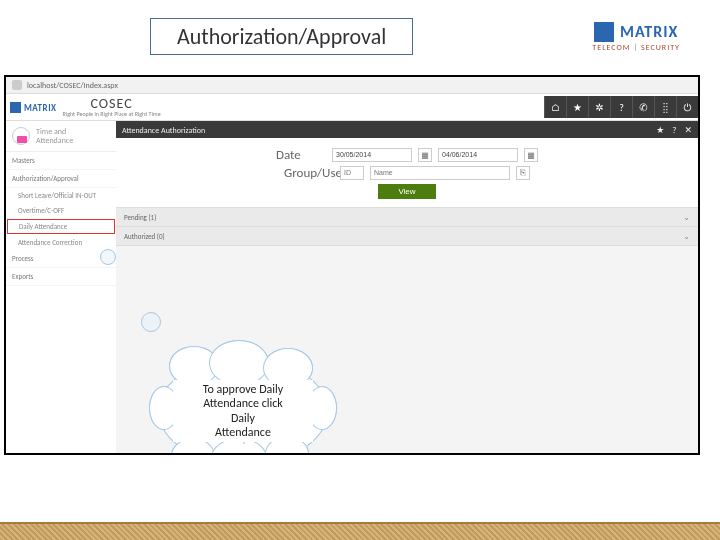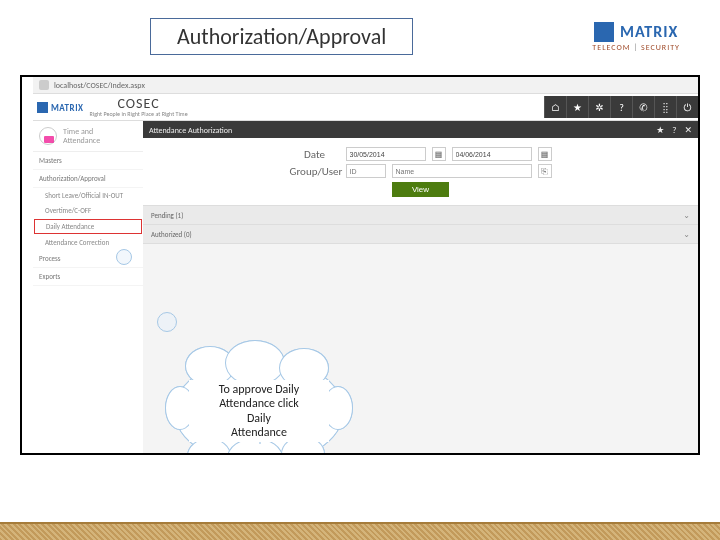--- a/index.html
+++ b/index.html
@@ -30,27 +30,26 @@
     align-items: center;
     gap: 0;
   }
   .logo-row { display: flex; align-items: center; gap: 6px; }
   .logo-square { width: 20px; height: 20px; background: #2a67b0; }
   .logo-text { font-size: 16px; font-weight: 700; color: #2a67b0; letter-spacing: 1px; }
   .logo-tag { font-size: 8px; color: #888; letter-spacing: 1px; }
   .logo-tag span { color: #a04c2b; }
 
   .screenshot-frame {
-    margin: 10px 20px 0 20px;
+    margin: 10px 20px 0 4px;
     border: 2px solid #000;
     background: #fff;
     height: 380px;
     position: relative;
     overflow: hidden;
-    padding-left: 11px;
   }
 
   .browser-tab {
     display: flex;
     align-items: center;
     gap: 5px;
     background: #f2f2f2;
     padding: 3px 6px;
     font-size: 8px;
     color: #666;
@@ -120,21 +119,21 @@
     font-size: 8px;
   }
   .panel-title {
     background: #3a3a3a; color: #eee;
     display: flex; justify-content: space-between; align-items: center;
     padding: 3px 6px; font-size: 8px;
   }
   .panel-title-icons { display: flex; gap: 8px; font-size: 9px; }
   .filter-area { background: #fff; padding: 6px 0 8px 0; border-bottom: 1px solid #ddd; }
   .frow { display: flex; align-items: center; justify-content: center; gap: 6px; margin: 3px 0; }
-  .flabel { width: 50px; text-align: center; color: #666; font-size: 11px; }
+  .flabel { width: 50px; text-align: left; color: #666; font-size: 13px; }
   .finput {
     border: 1px solid #ccc; height: 14px; font-size: 7px; padding: 0 3px;
     background: #fff; color: #444;
   }
   .cal-icon { width: 14px; height: 14px; border: 1px solid #ccc; display: flex; align-items: center; justify-content: center; font-size: 8px; color: #666; }
   .drop { width: 120px; }
   .view-btn {
     background: #4d7c0f; color: #fff; border: none;
     padding: 3px 20px; font-size: 8px; display: block; margin: 4px auto 0;
   }
@@ -260,21 +259,21 @@
       <div class="filter-area">
         <div class="frow">
           <div class="flabel">Date</div>
           <input class="finput" style="width: 80px;" value="30/05/2014">
           <div class="cal-icon">▦</div>
           <input class="finput" style="width: 80px;" value="04/06/2014">
           <div class="cal-icon">▦</div>
         </div>
         <div class="frow">
           <div class="flabel">Group/User</div>
-          <input class="finput" style="width: 40px;" placeholder="ID">
+          <input class="finput" style="width: 24px;" placeholder="ID">
           <input class="finput" style="width: 140px;" placeholder="Name">
           <div class="cal-icon">⎘</div>
         </div>
         <button class="view-btn">View</button>
       </div>
 
       <div class="accordion">
         <div class="acc-head">
           <span>Pending (1)</span>
           <span class="chev">⌄</span>

